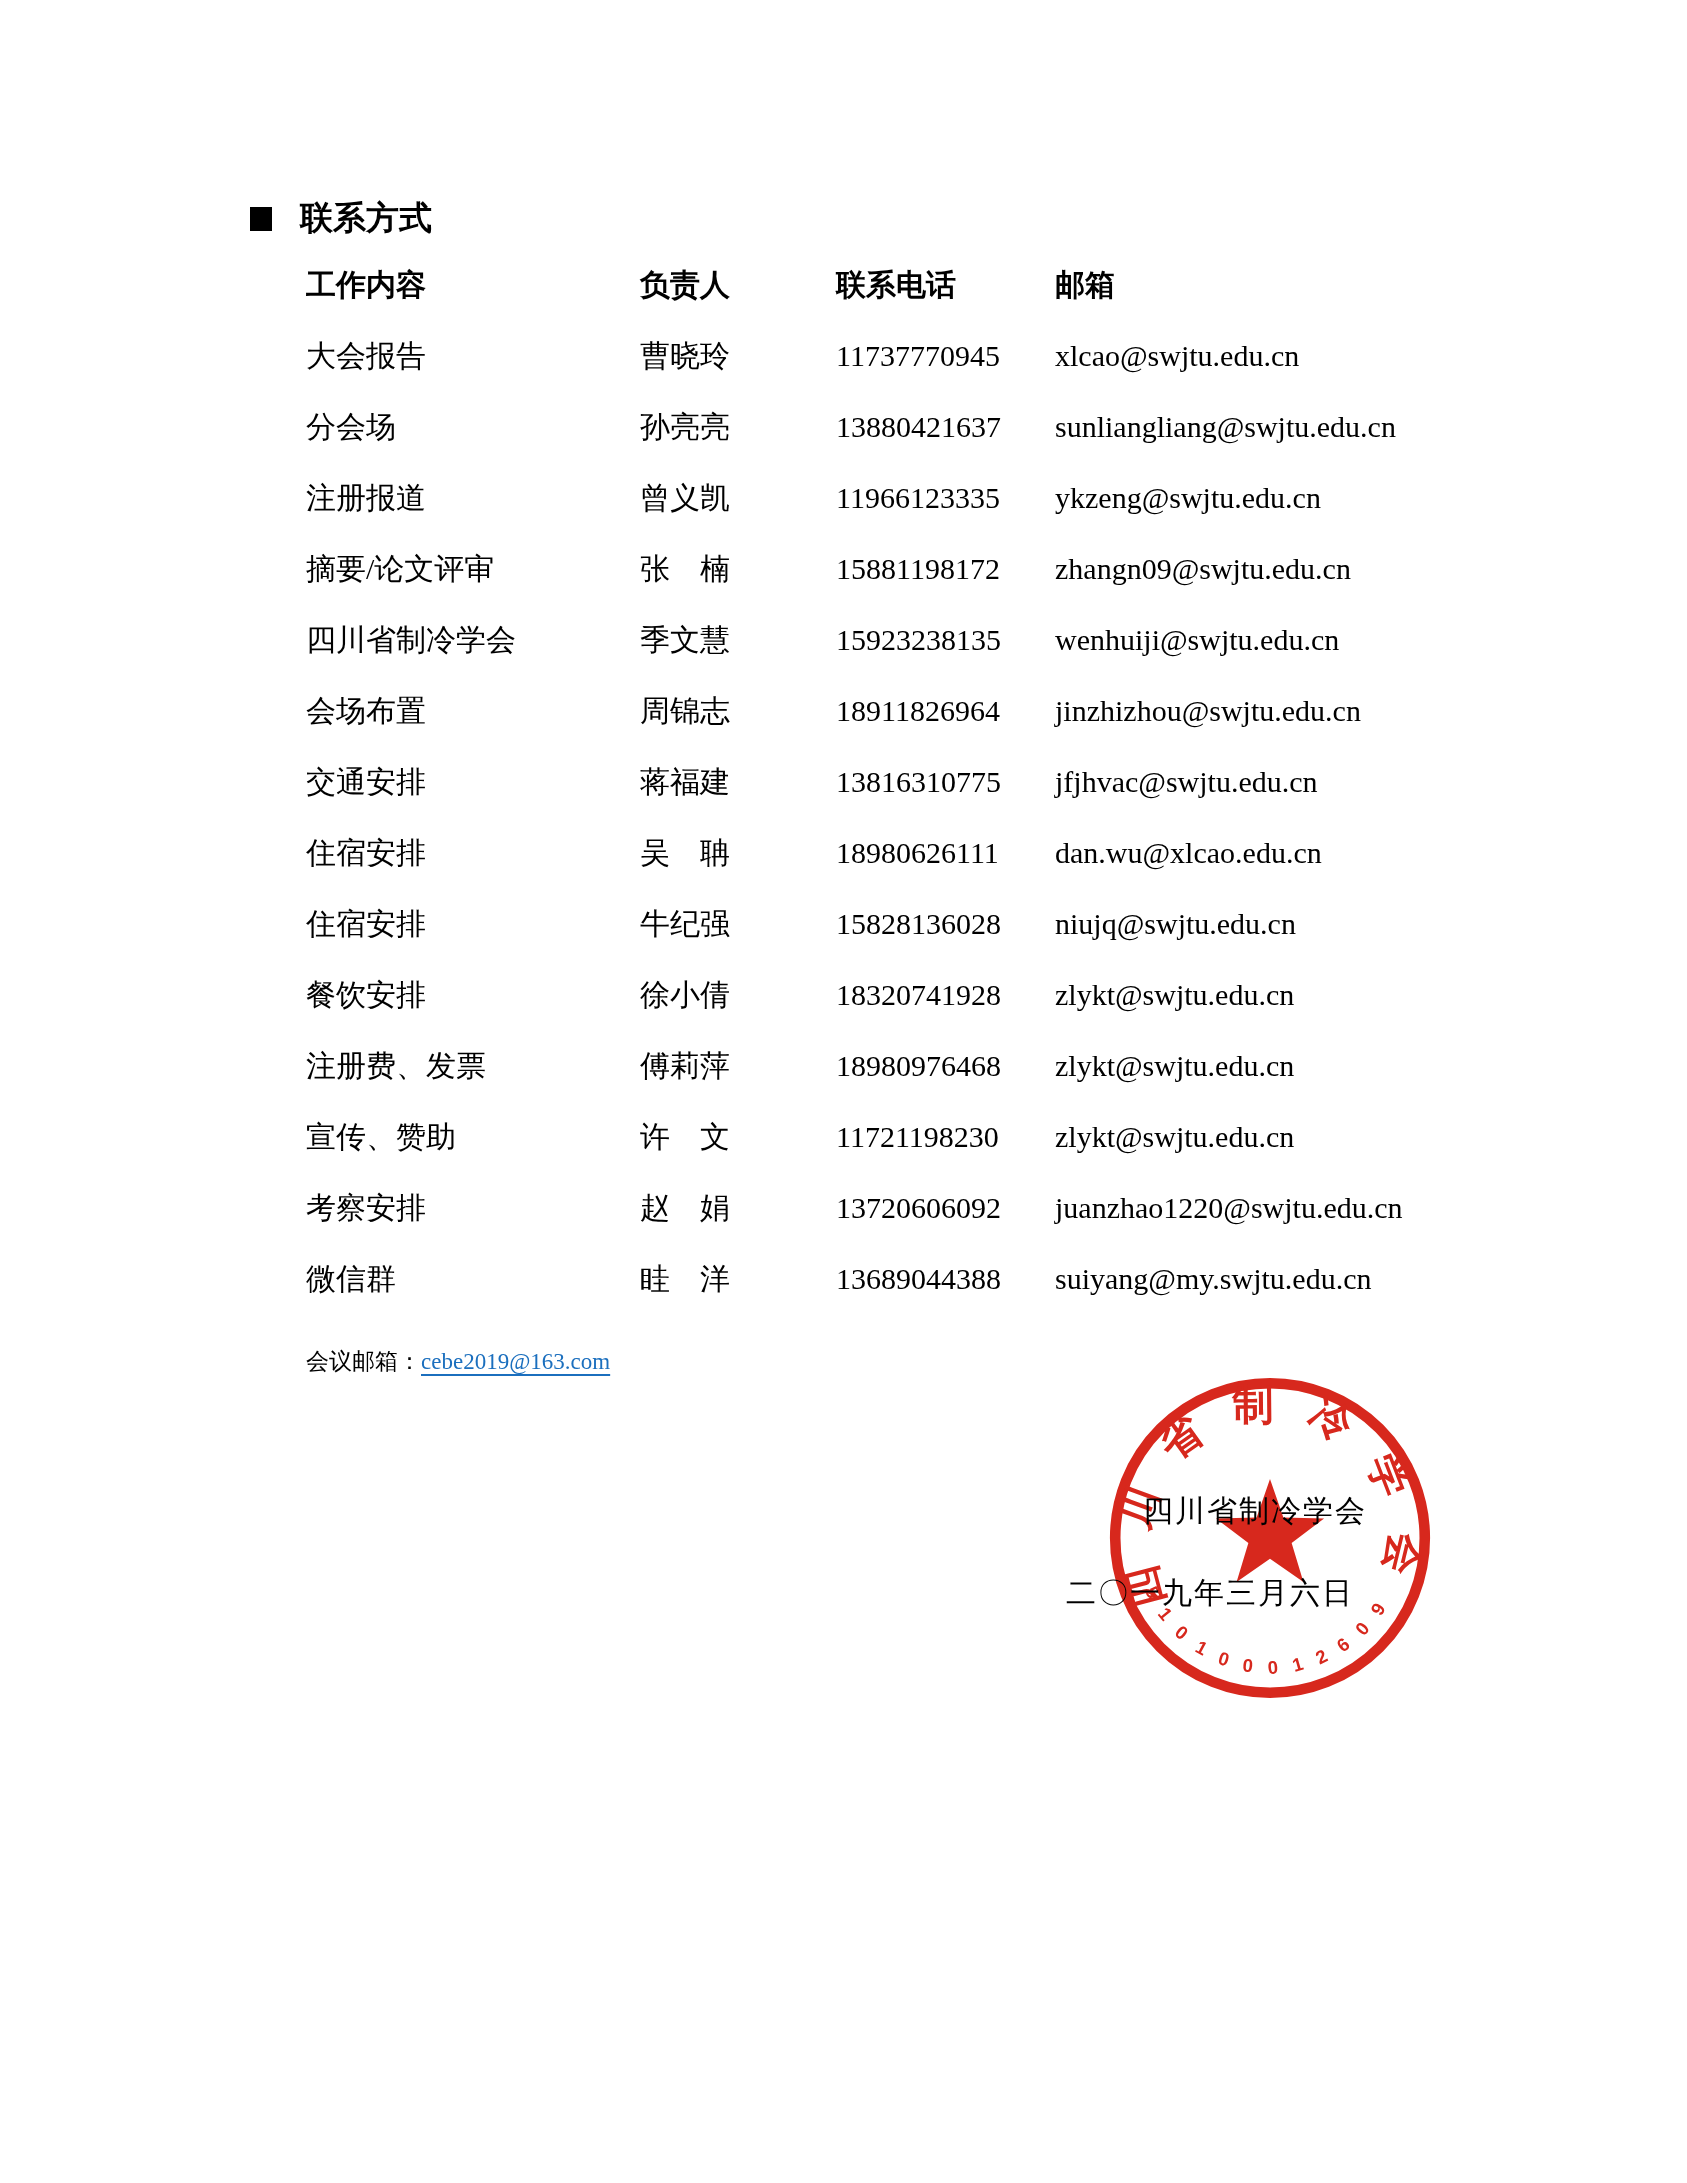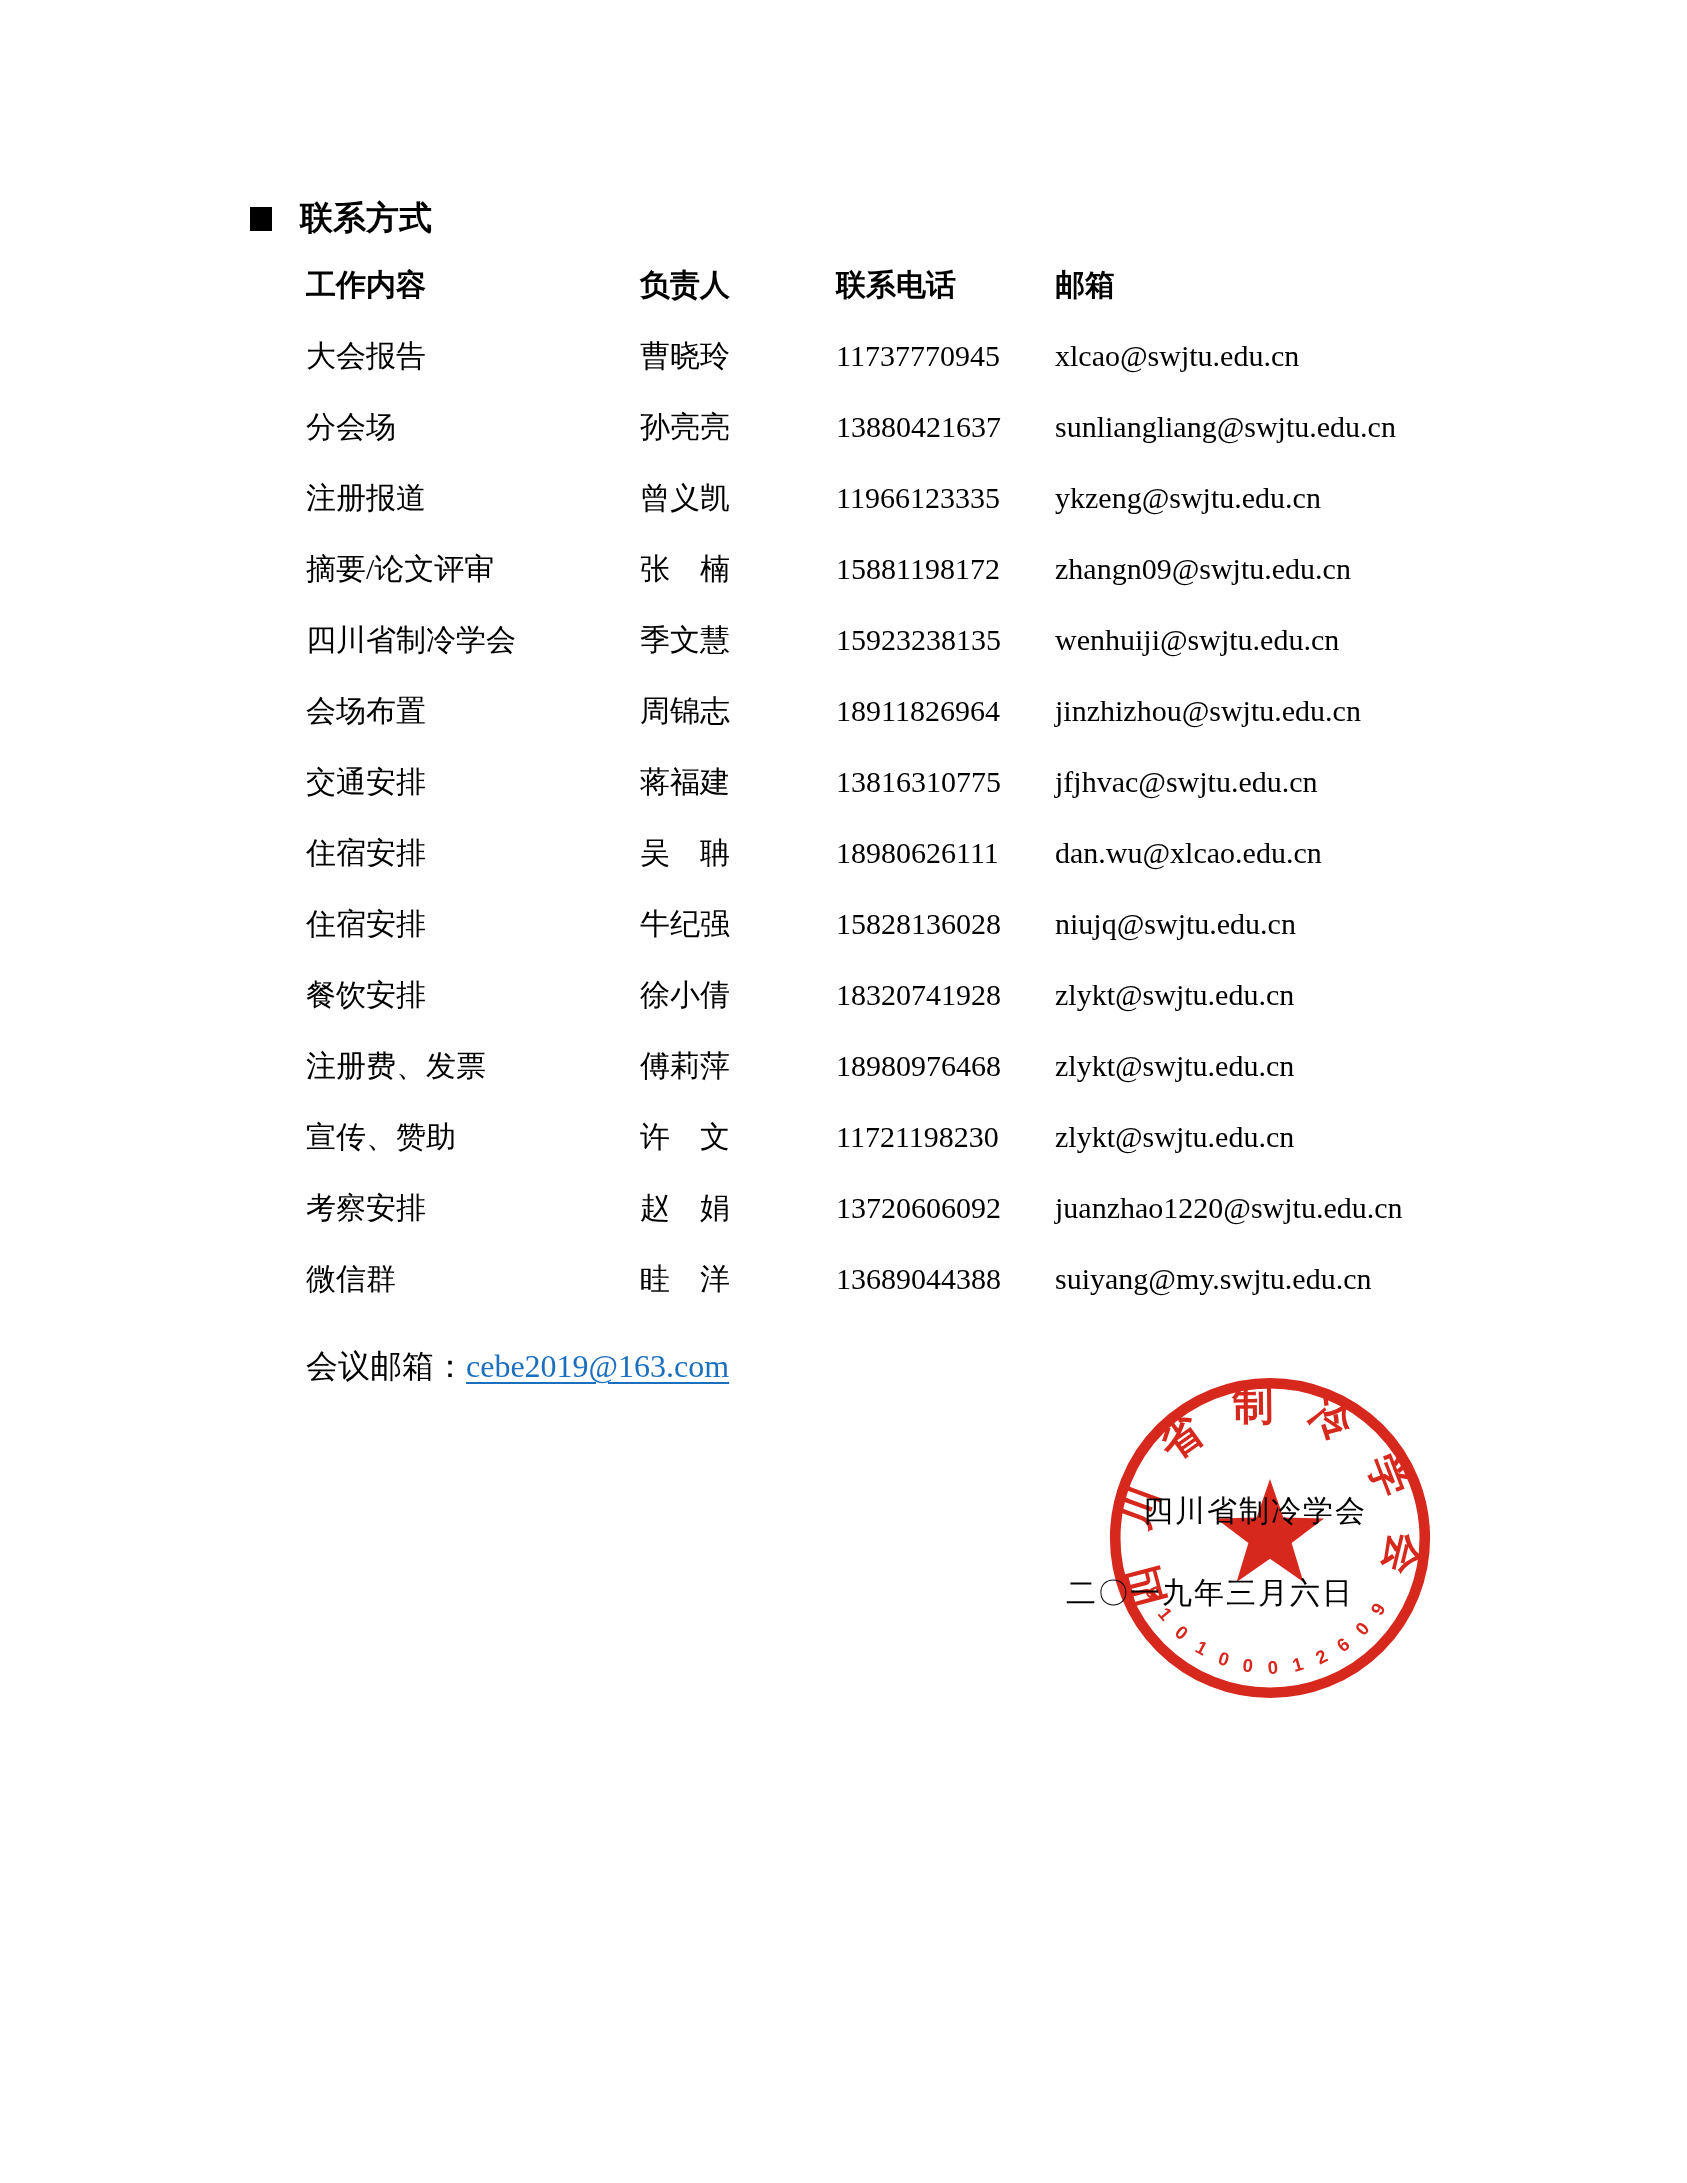--- a/index.html
+++ b/index.html
@@ -29,21 +29,21 @@
     display:grid;
     grid-template-columns:334px 196px 219px 463px;
     grid-auto-rows:71px;
     font-size:30px;line-height:1.05;
   }
   .contact-table .cell{white-space:nowrap;}
   .contact-table .head{font-weight:700;}
   
   .footer-line{
     position:absolute;left:306px;top:1350px;
-    font-size:32px;line-height:1;white-space:nowrap;
+    font-size:23px;line-height:1;white-space:nowrap;
   }
   .footer-line a{
     color:#1b6fbe;text-decoration:underline;text-underline-offset:5.3px;
     text-decoration-thickness:2px;cursor:pointer;
   }
   
   .seal-wrap{
     position:absolute;left:1098px;top:1366px;width:344px;height:344px;
   }
   .seal-org{

